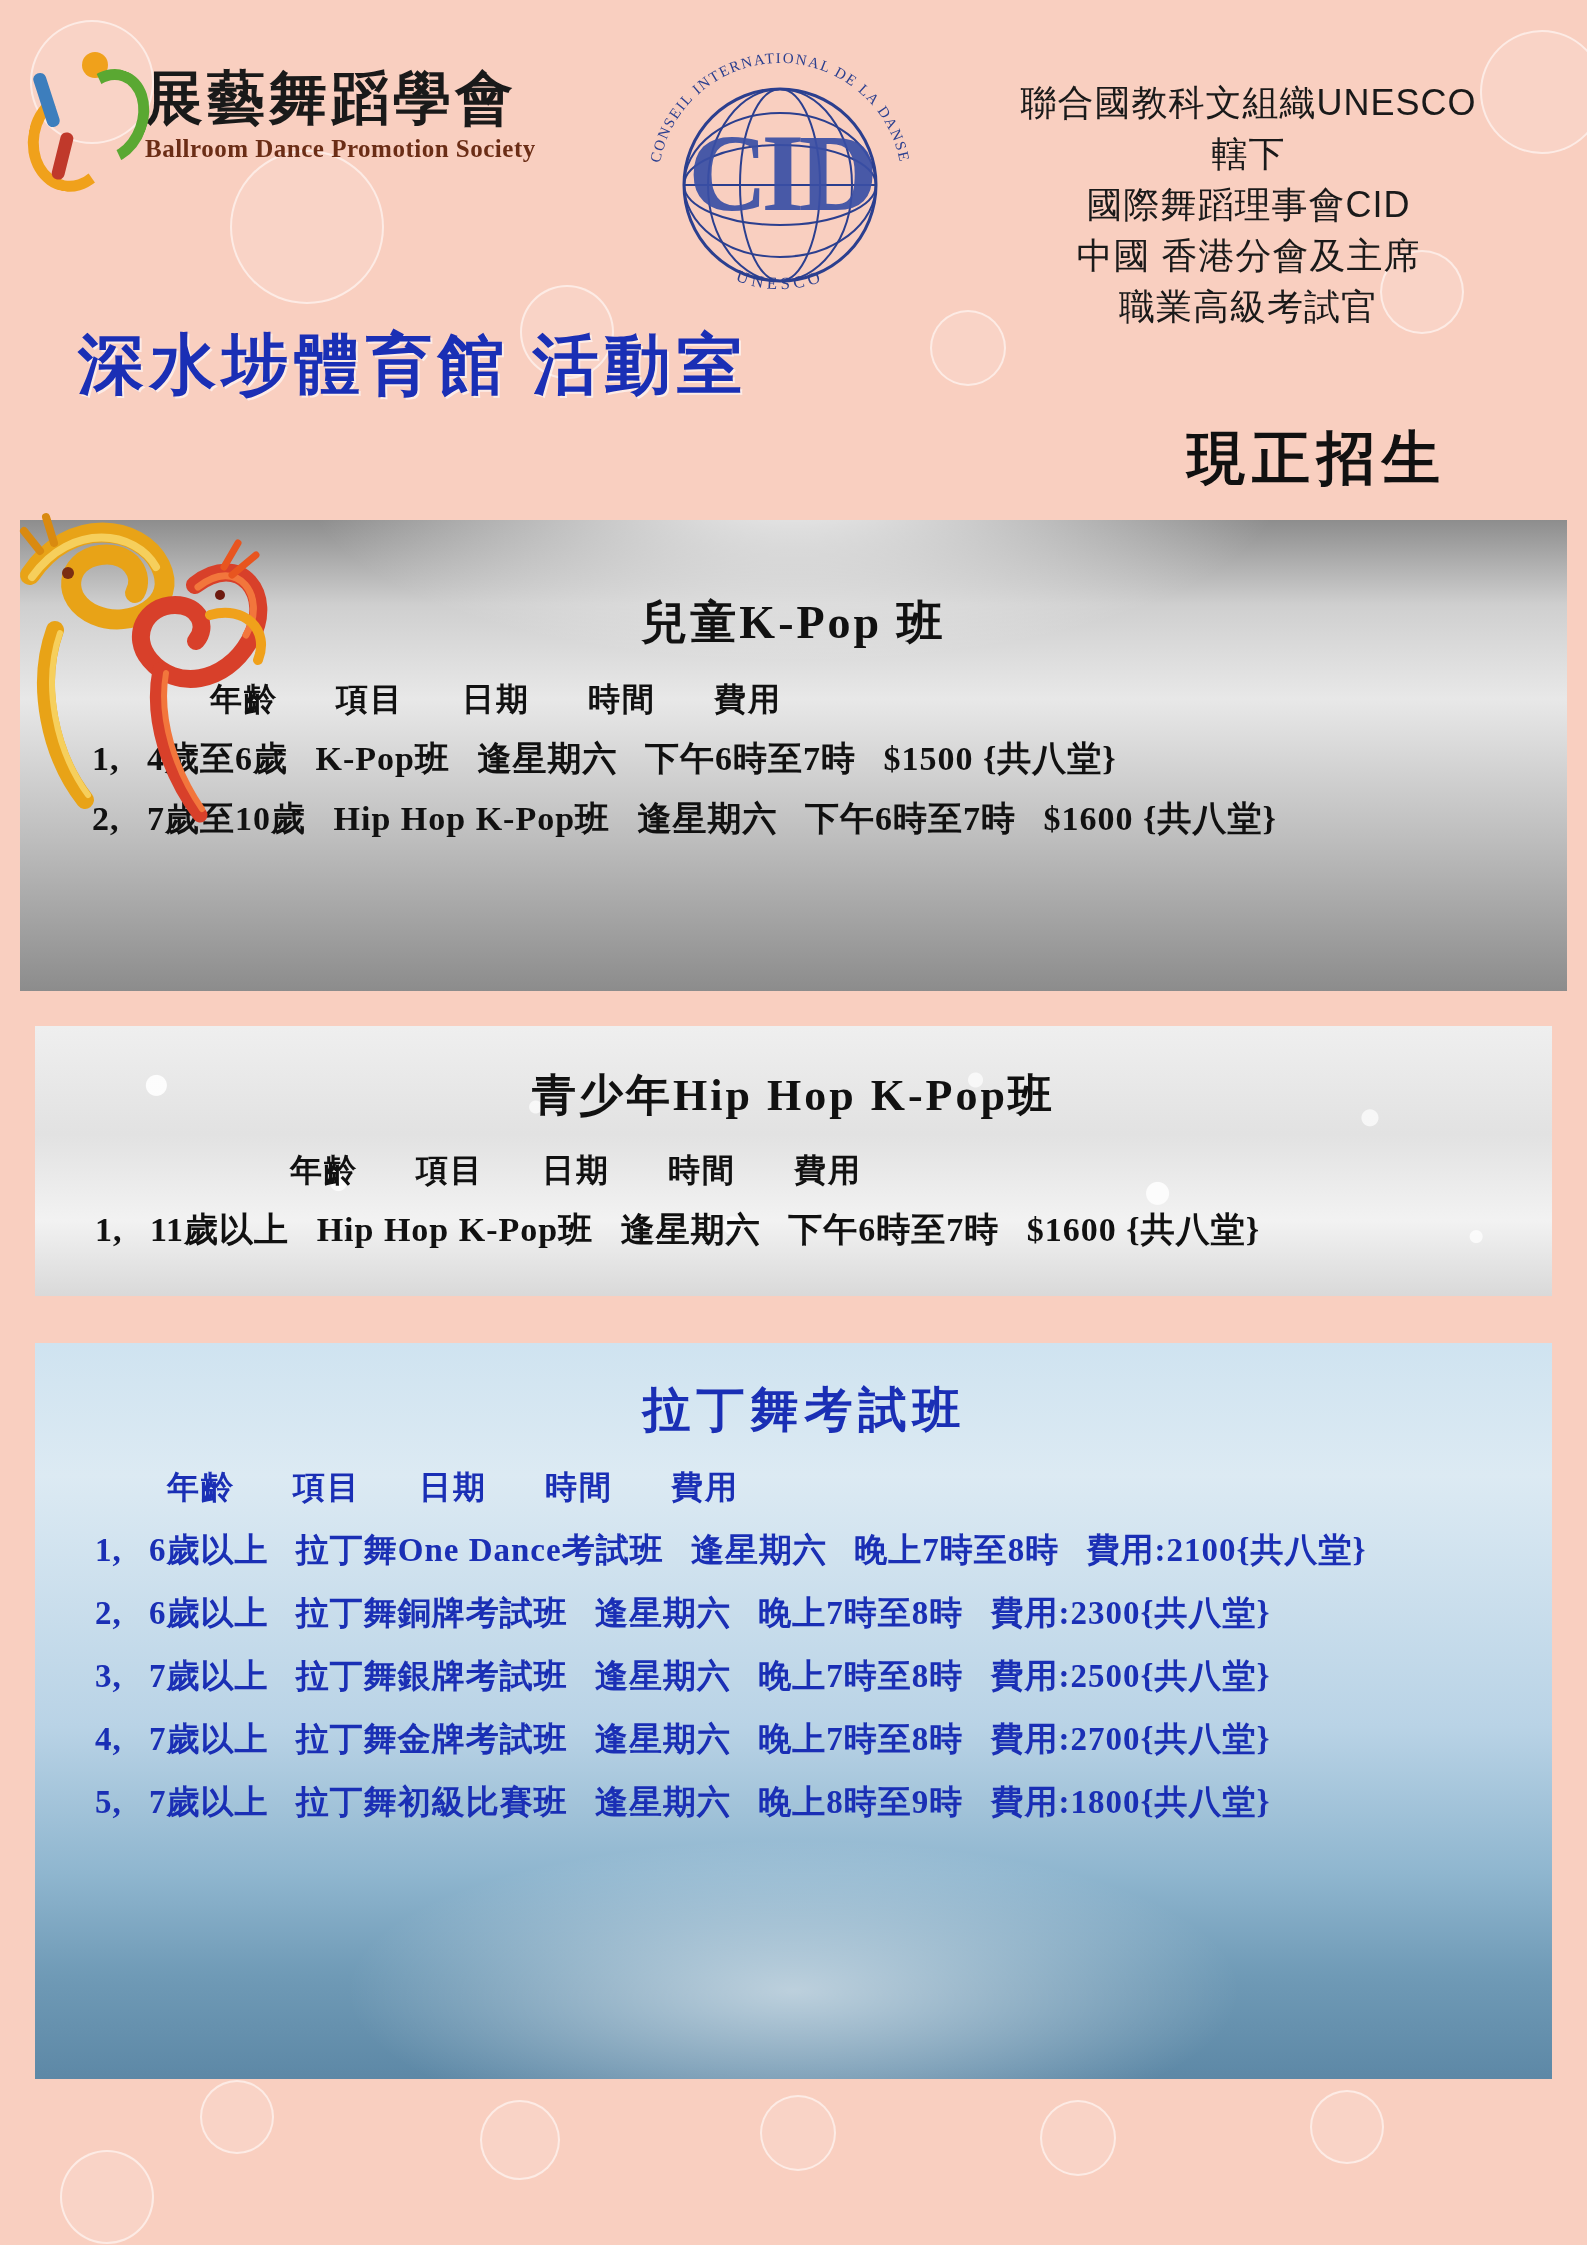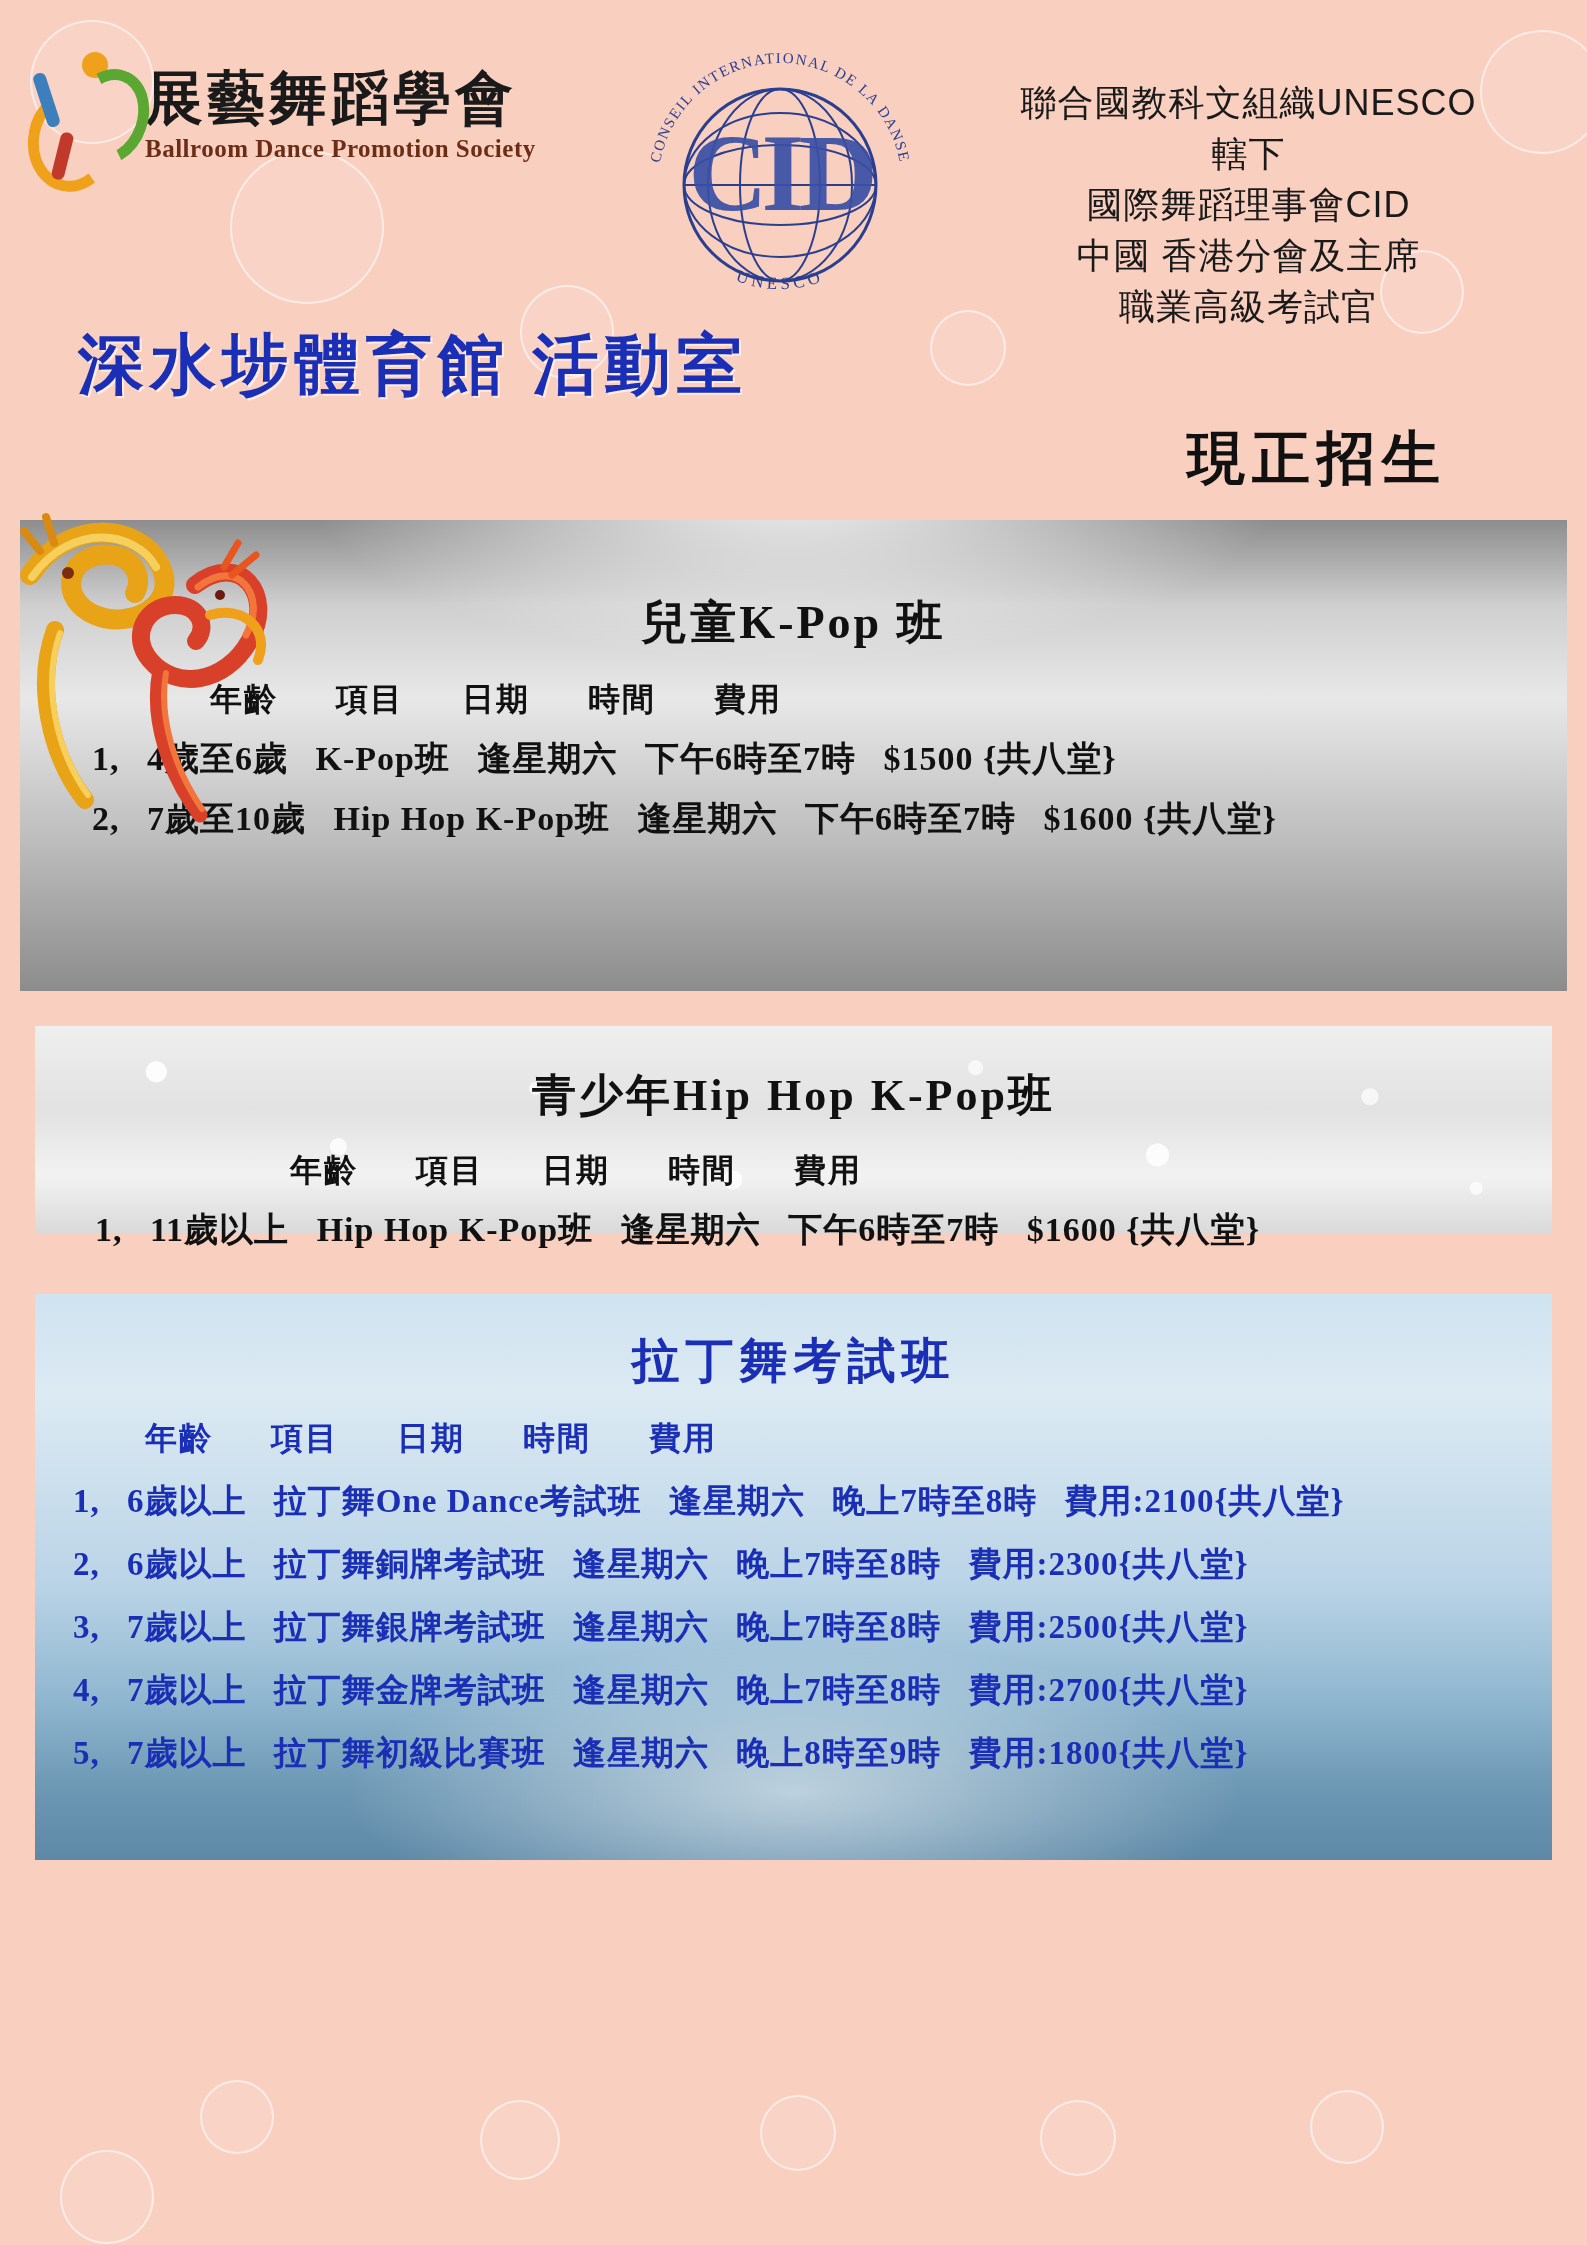--- a/index.html
+++ b/index.html
@@ -200,40 +200,41 @@
   .panel-1 {
     margin: 0 20px 0 20px;
     height: 471px;
     background:
       radial-gradient(ellipse 700px 260px at 50% -40px, rgba(255,255,255,0.95) 0%, rgba(255,255,255,0.0) 70%),
       linear-gradient(to bottom, #8d8d8d 0%, #cfcfcf 18%, #e8e8e8 38%, #bdbdbd 68%, #8c8c8c 100%);
     padding-top: 72px;
   }
   .panel-2 {
     margin: 35px 35px 0 35px;
-    height: 208px;
+    height: 270px;
     background:
       radial-gradient(circle at 8% 22%, rgba(255,255,255,0.9) 0 10px, rgba(255,255,255,0) 11px),
       radial-gradient(circle at 20% 58%, rgba(255,255,255,0.8) 0 8px, rgba(255,255,255,0) 9px),
       radial-gradient(circle at 33% 30%, rgba(255,255,255,0.7) 0 6px, rgba(255,255,255,0) 7px),
       radial-gradient(circle at 46% 74%, rgba(255,255,255,0.8) 0 9px, rgba(255,255,255,0) 10px),
       radial-gradient(circle at 62% 20%, rgba(255,255,255,0.7) 0 7px, rgba(255,255,255,0) 8px),
       radial-gradient(circle at 74% 62%, rgba(255,255,255,0.85) 0 11px, rgba(255,255,255,0) 12px),
       radial-gradient(circle at 88% 34%, rgba(255,255,255,0.7) 0 8px, rgba(255,255,255,0) 9px),
       radial-gradient(circle at 95% 78%, rgba(255,255,255,0.75) 0 6px, rgba(255,255,255,0) 7px),
       linear-gradient(to bottom, #efefef 0%, #e2e2e2 40%, #f2f2f2 72%, #d9d9d9 100%);
     padding-top: 40px;
   }
   .panel-3 {
-    margin: 60px 35px 0 35px;
-    height: 566px;
+    margin: 47px 35px 0 35px;
+    height: 736px;
     background:
       radial-gradient(ellipse 620px 210px at 50% 88%, rgba(255,255,255,0.55) 0%, rgba(255,255,255,0) 72%),
       linear-gradient(to bottom, #cfe3f0 0%, #dceaf3 18%, #b9d3e6 52%, #8fb6cf 72%, #6f9ab6 86%, #5d88a6 100%);
     padding-top: 35px;
+    padding-left: 22px;
   }
 
   .panel-title {
     text-align: center;
     font-family: "Liberation Serif", serif;
     font-weight: bold;
     letter-spacing: 3px;
   }
   .panel-1 .panel-title { font-size: 46px; color: #111; }
   .panel-2 .panel-title { font-size: 44px; color: #111; }

